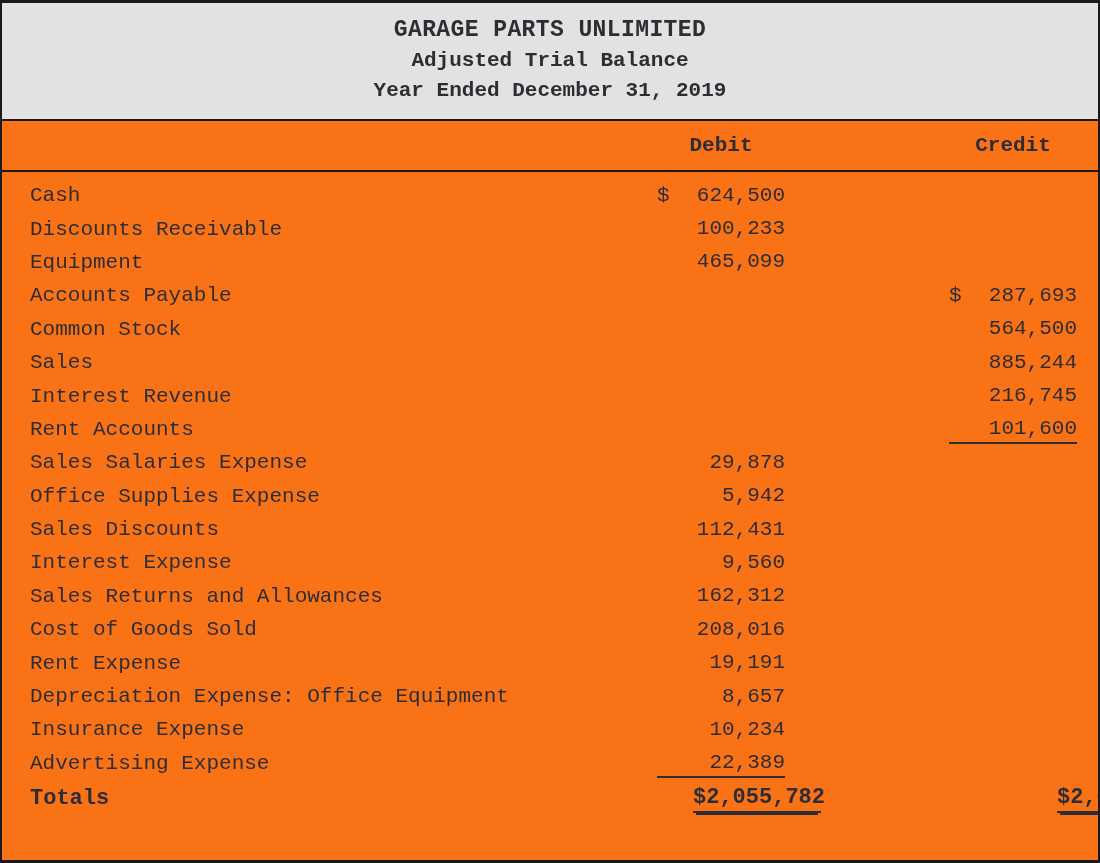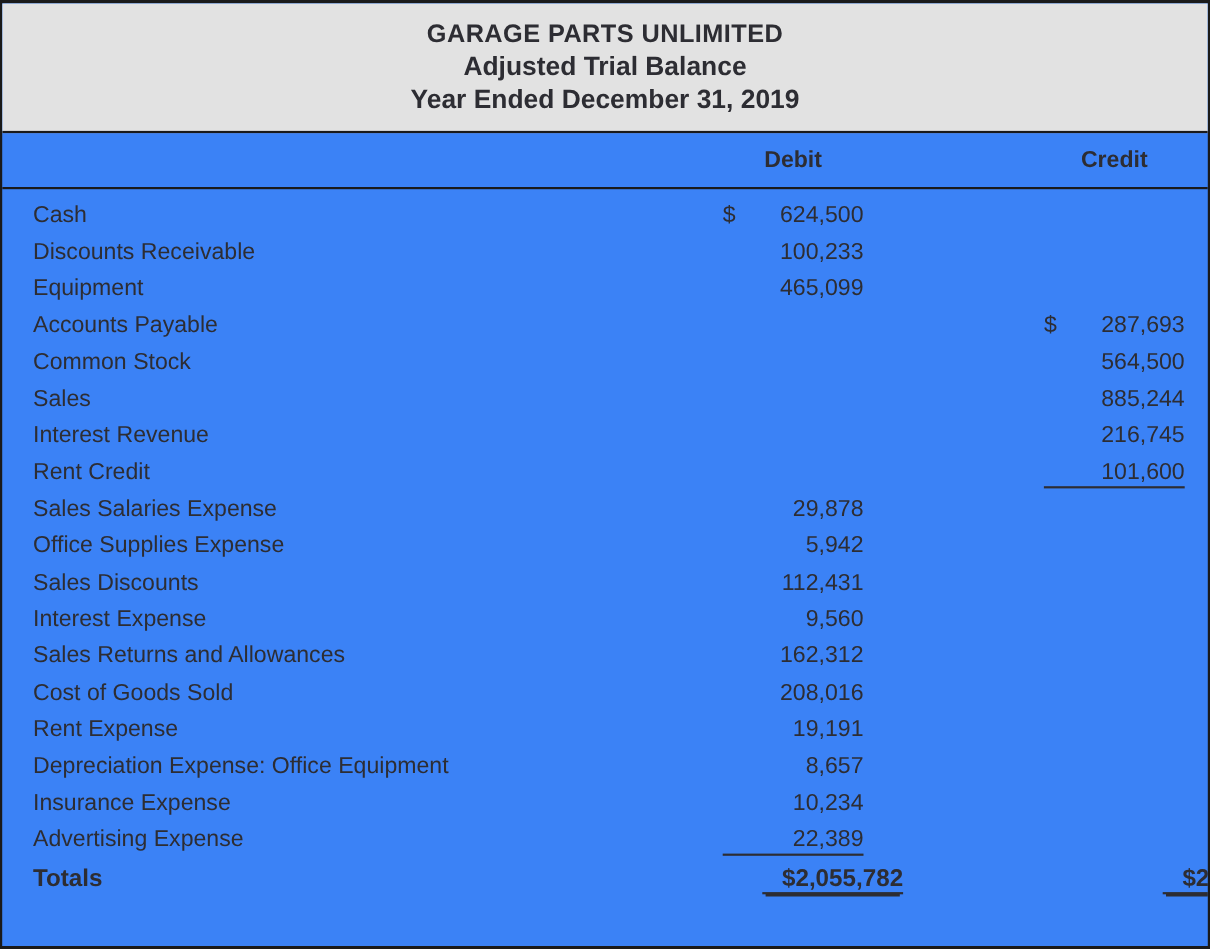--- a/index.html
+++ b/index.html
@@ -7,37 +7,38 @@
     font-family: "Liberation Sans", sans-serif;
     background:#ffffff;
     width:1100px; height:863px;
     color:#2d2d33;
   }
   .page {
     width:1100px; height:863px;
     border:2px solid #1a1a1a;
     border-top-width:3px;
     border-bottom-width:3px;
-    background:#3b82f6;
+    background:#f97316;
     display:flex; flex-direction:column;
     overflow:hidden;
+    font-family:Liberation Mono, monospace;
   }
   
   .title-block {
     background:#e2e2e2;
     text-align:center;
     padding:12px 0 13px 0;
     border-bottom:2px solid #1a1a1a;
   }
   .company-name {
     font-size:23px; font-weight:bold; letter-spacing:0.4px;
     line-height:31px;
   }
   .report-name, .period {
-    font-size:24px; font-weight:bold;
+    font-size:21px; font-weight:bold;
     line-height:30px;
   }
   
   .grid {
     display:grid;
     grid-template-columns: 655px 128px 164px 128px 25px;
     align-items:center;
   }
   
   .col-header-row {
@@ -191,21 +192,21 @@
       </div>
       <div></div>
       <div class="amount-cell credit-cell">
         <span class="prefix"></span>
         <span class="amt">216,745</span>
       </div>
       <div></div>
     </div>
 
     <div class="grid row">
-      <div class="account-label">Rent Credit</div>
+      <div class="account-label">Rent Accounts</div>
       <div class="amount-cell debit-cell">
         <span class="prefix"></span>
         <span class="amt"></span>
       </div>
       <div></div>
       <div class="amount-cell credit-cell rule-single">
         <span class="prefix"></span>
         <span class="amt">101,600</span>
       </div>
       <div></div>

